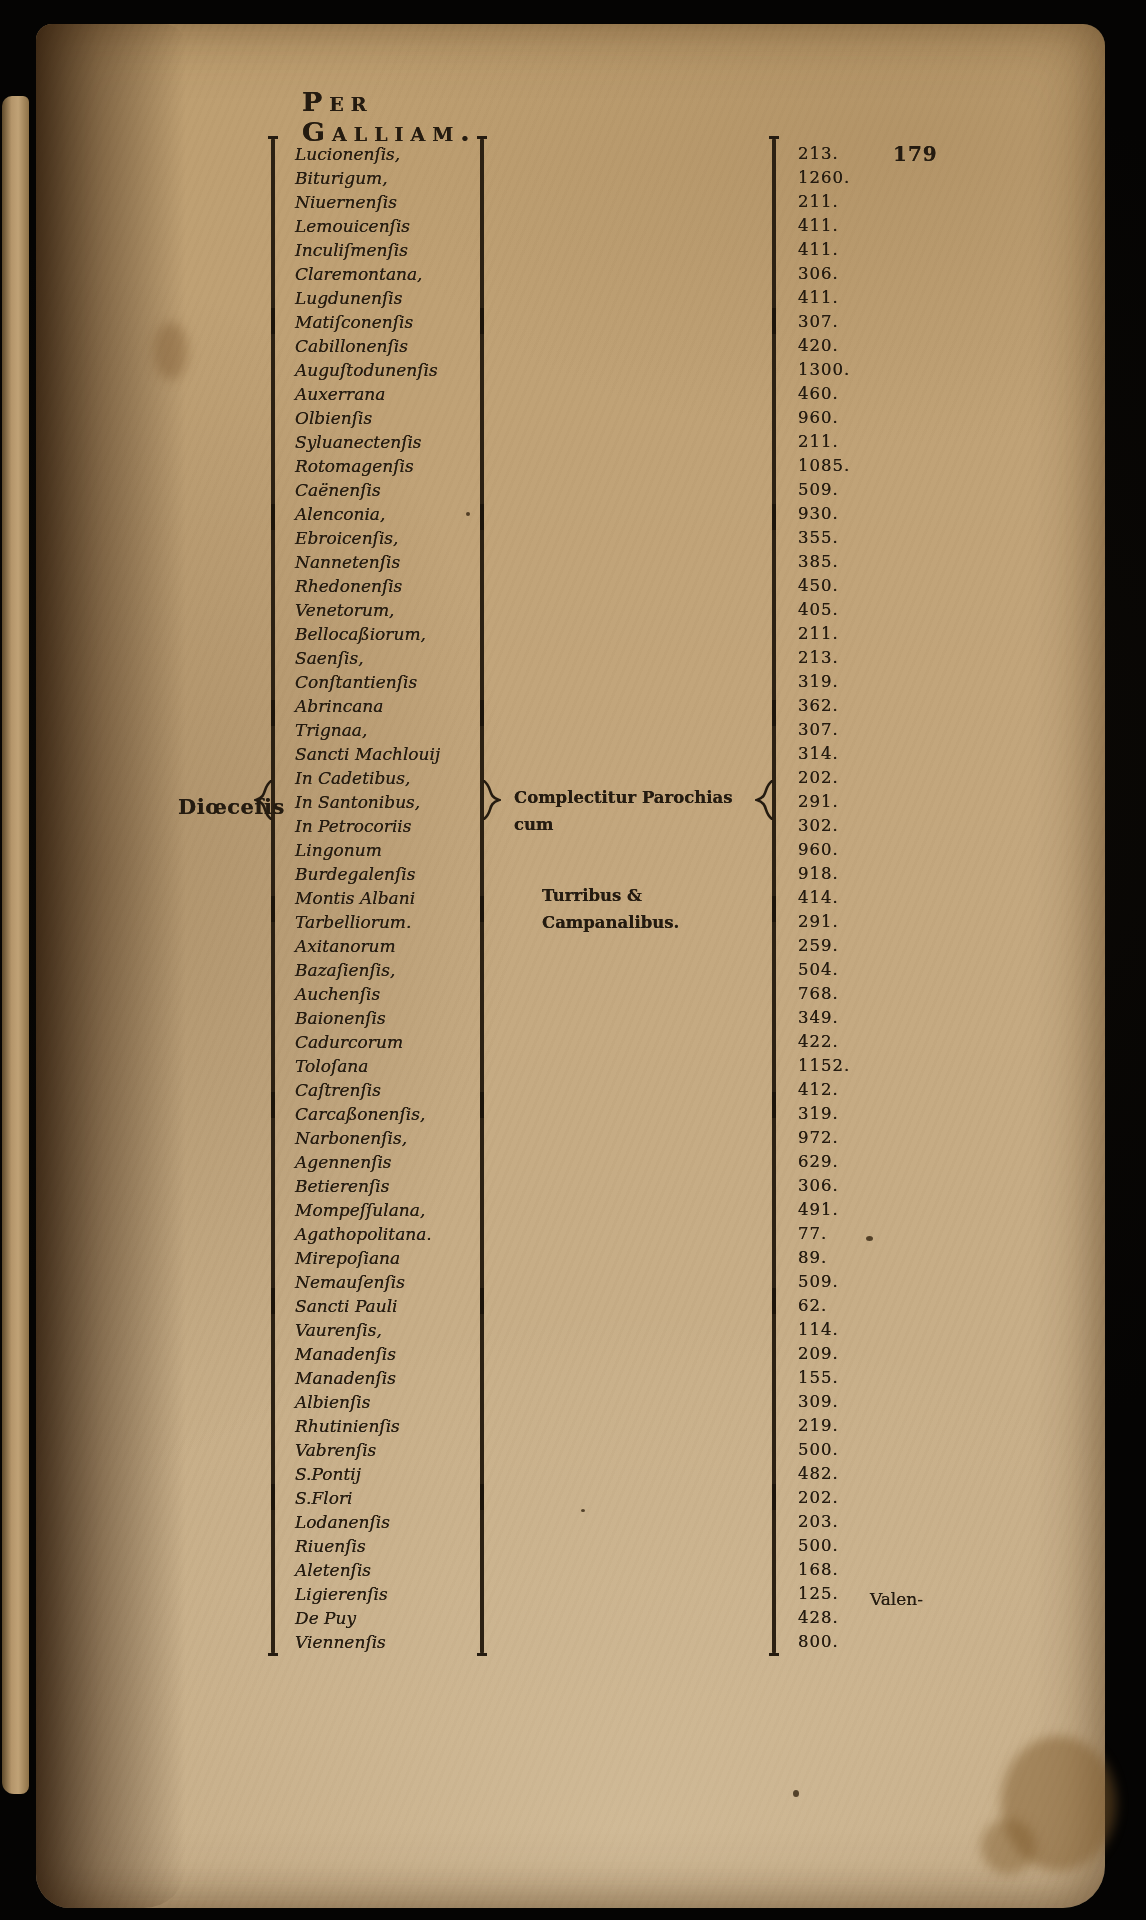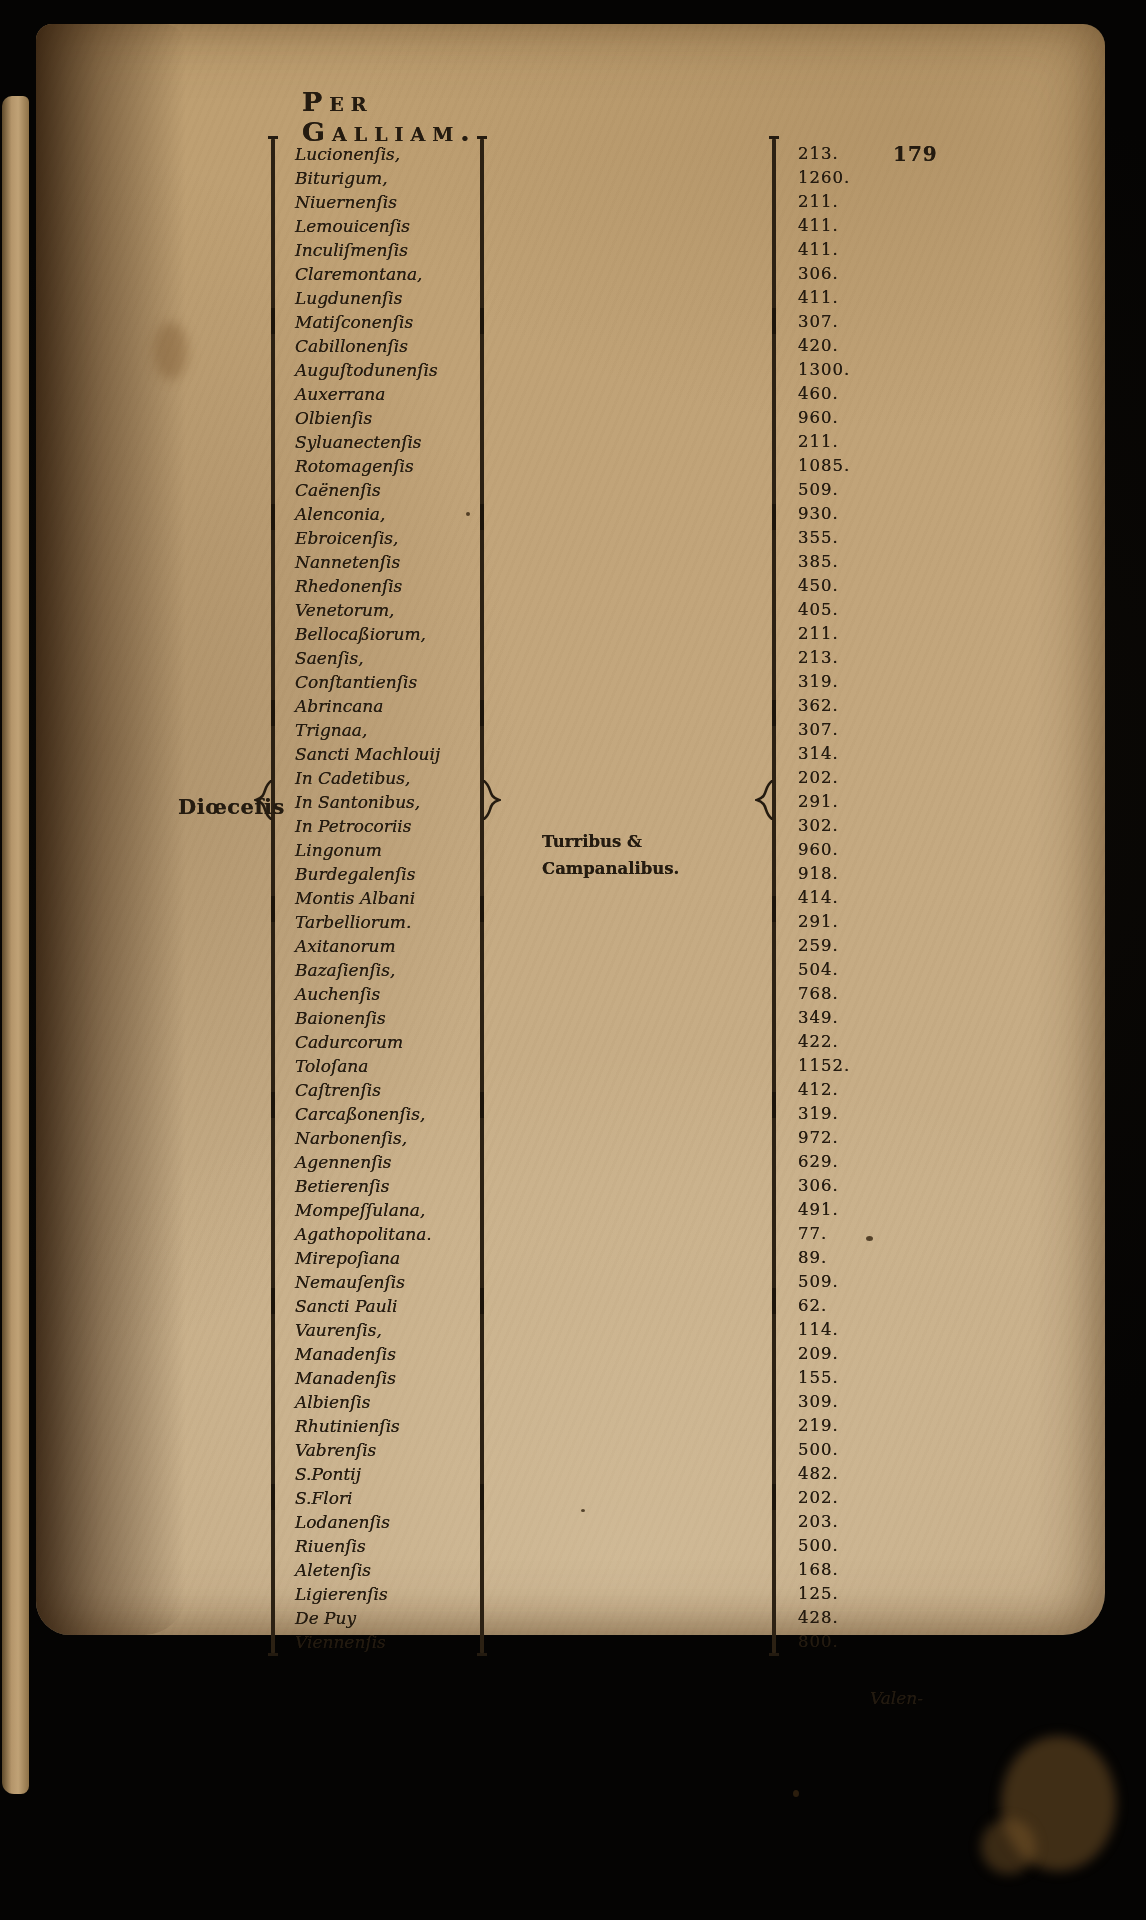--- a/index.html
+++ b/index.html
@@ -11,21 +11,21 @@
   .backdrop{position:absolute;inset:0;background:
     radial-gradient(1200px 900px at 60% 40%, #0d0a06, #050403 80%);}
   
   .prev-page-edge{
     position:absolute;left:2px;top:96px;width:27px;height:1698px;
     background:linear-gradient(90deg,#5f4a2b,#b4956a 35%,#c0a276 60%,#8d7147);
     border-radius:10px 6px 8px 12px;
   }
   
   .page{
-    position:absolute;left:36px;top:24px;width:1069px;height:1611px;
+    position:absolute;left:36px;top:24px;width:1069px;height:1884px;
     background:
       radial-gradient(900px 500px at 82% 6%, rgba(140,108,66,.22), transparent 62%),
       radial-gradient(700px 1000px at 6% 45%, rgba(84,56,24,.20), transparent 60%),
       radial-gradient(1100px 800px at 55% 96%, rgba(240,226,196,.26), transparent 65%),
       repeating-linear-gradient(113deg, rgba(120,90,50,.035) 0 3px, rgba(0,0,0,0) 3px 8px),
       linear-gradient(180deg,#bd9e70 0%,#c2a57b 35%,#c8af89 72%,#c4ab86 100%);
     border-radius:16px 22px 42px 34px;
     box-shadow: inset 0 0 70px rgba(70,42,14,.30), inset -18px 0 46px rgba(70,42,14,.22),
                 inset 0 -10px 30px rgba(70,42,14,.18);
   }
@@ -52,21 +52,21 @@
   .nub-left{left:218px;} .nub-mid{left:447px;} .nub-right{left:719px;}
   .side-label{position:absolute;left:142px;top:770px;font-size:21px;font-weight:600;letter-spacing:.5px;}
   .names-col{position:absolute;left:259px;top:118px;width:200px;}
   .nums-col{position:absolute;left:762px;top:118px;width:110px;}
   .name-row{height:24px;line-height:24px;font-style:italic;font-size:17px;
     color:#241b10;text-shadow:0 0 .5px rgba(36,27,16,.85);white-space:nowrap;}
   .num-row{height:24px;line-height:24px;font-size:16.5px;letter-spacing:1px;
     color:#241b10;text-shadow:0 0 .5px rgba(36,27,16,.85);}
   .mid-note{position:absolute;left:478px;top:760px;width:260px;font-size:16.5px;font-weight:600;line-height:27px;}
   .mid-note .l2{margin-left:28px;margin-top:44px;}
-  .catchword{position:absolute;left:834px;top:1664px;font-style:italic;font-size:17px;text-align:right;}
+  .catchword{position:absolute;left:834px;top:1565px;font-size:17px;text-align:right;}
   
   .stain{position:absolute;border-radius:50%;filter:blur(6px);}
   .stain-br1{left:965px;top:1712px;width:115px;height:135px;background:rgba(124,88,42,.50);}
   .stain-br2{left:945px;top:1795px;width:55px;height:55px;background:rgba(124,88,42,.45);}
   .stain-left{left:118px;top:298px;width:34px;height:58px;background:rgba(118,82,42,.38);}
   .freckle{position:absolute;border-radius:50%;background:rgba(52,36,16,.8);}
   .f1{left:830px;top:1212px;width:7px;height:5px;filter:blur(.5px);}
   .f2{left:757px;top:1766px;width:6px;height:7px;filter:blur(.5px);}
   .f3{left:430px;top:488px;width:4px;height:4px;filter:blur(.5px);}
   .f4{left:545px;top:1485px;width:4px;height:3px;filter:blur(.5px);}
@@ -230,20 +230,21 @@
       <div class="num-row">202.</div>
       <div class="num-row">203.</div>
       <div class="num-row">500.</div>
       <div class="num-row">168.</div>
       <div class="num-row">125.</div>
       <div class="num-row">428.</div>
       <div class="num-row">800.</div>
     </div>
 
   <div class="mid-note ink">
+    <div>Complectitur Parochias cum</div>
     <div class="l2">Turribus &amp; Campanalibus.</div>
   </div>
 
   <div class="catchword ink">Valen-</div>
 
   <div class="stain stain-br1"></div>
   <div class="stain stain-br2"></div>
   <div class="stain stain-left"></div>
   <div class="freckle f1"></div>
   <div class="freckle f2"></div>

